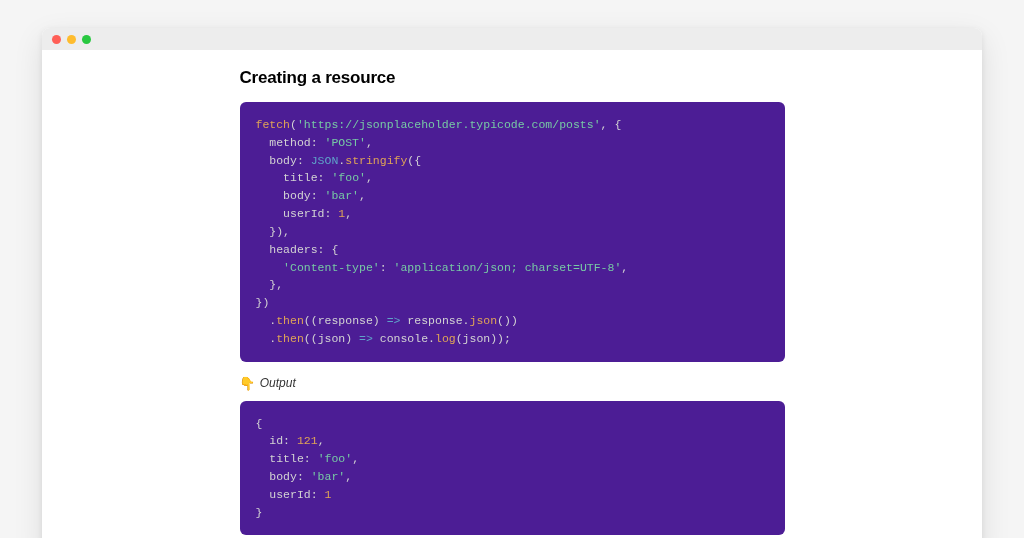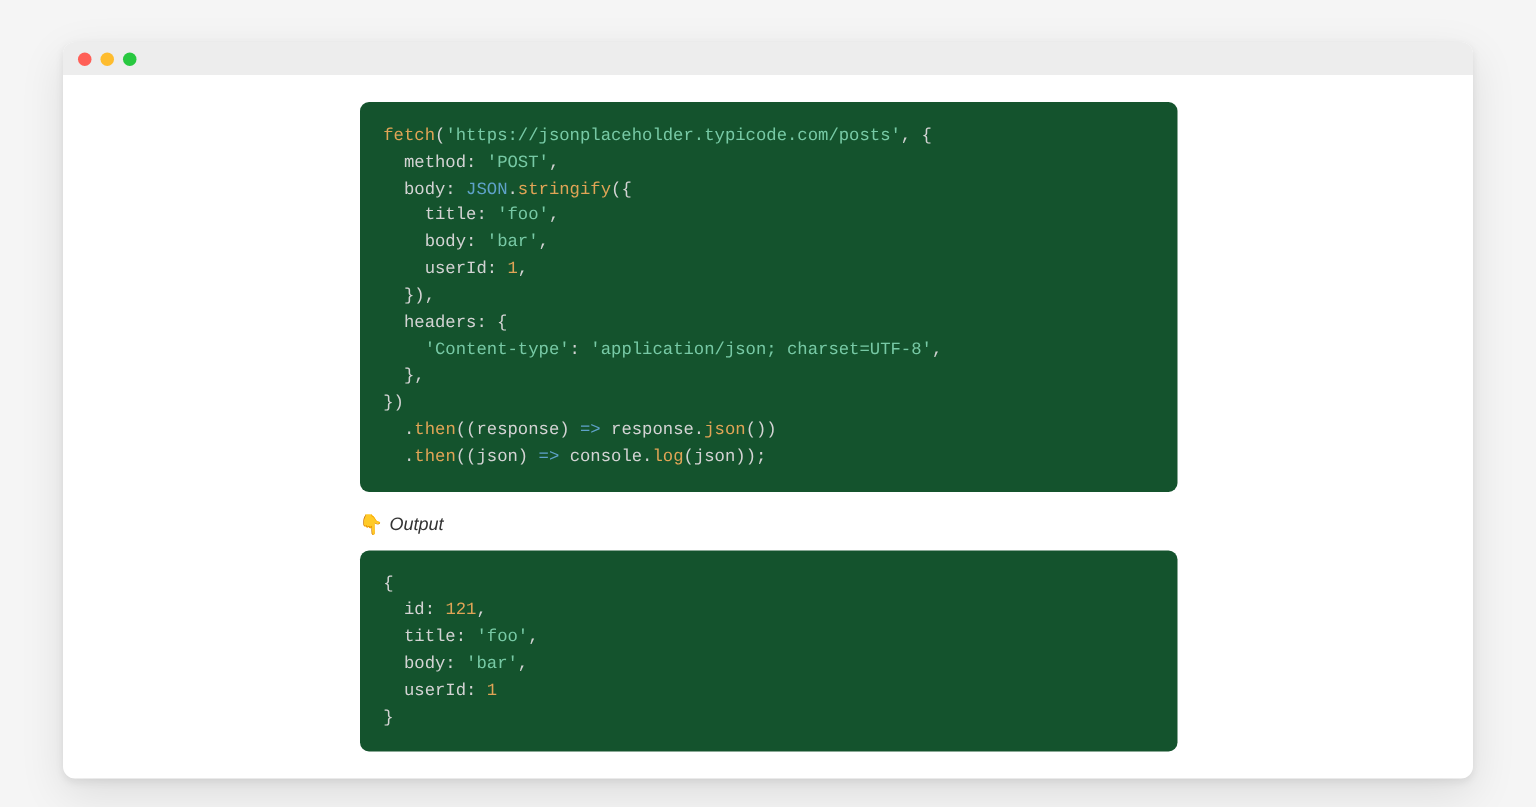--- a/index.html
+++ b/index.html
@@ -41,21 +41,21 @@
       margin: 0 auto;
     }
     .heading {
       font-size: 17px;
       font-weight: 800;
       color: #000;
       margin-bottom: 14px;
       letter-spacing: -0.2px;
     }
     .codeblock {
-      background: #14532d;
+      background: #4c1d95;
       border-radius: 6px;
       padding: 14px 16px;
       font-family: "SFMono-Regular", Consolas, "Liberation Mono", Menlo, monospace;
       font-size: 11.5px;
       line-height: 1.55;
       color: #d3d3d3;
       white-space: pre;
       overflow-x: auto;
     }
     .output-label {
@@ -83,20 +83,21 @@
 <body>
 
 <div class="window">
   <div class="titlebar">
     <div class="dot red"></div>
     <div class="dot yellow"></div>
     <div class="dot green"></div>
   </div>
   <div class="content">
     <div class="inner">
+      <h2 class="heading">Creating a resource</h2>
 
       <div class="codeblock"><span class="tok-fn">fetch</span><span class="tok-punc">(</span><span class="tok-str">'https://jsonplaceholder.typicode.com/posts'</span><span class="tok-punc">, {</span>
 <span class="tok-key">  method: </span><span class="tok-str">'POST'</span><span class="tok-punc">,</span>
 <span class="tok-key">  body: </span><span class="tok-global">JSON</span><span class="tok-dot">.</span><span class="tok-method">stringify</span><span class="tok-punc">({</span>
 <span class="tok-key">    title: </span><span class="tok-str">'foo'</span><span class="tok-punc">,</span>
 <span class="tok-key">    body: </span><span class="tok-str">'bar'</span><span class="tok-punc">,</span>
 <span class="tok-key">    userId: </span><span class="tok-num">1</span><span class="tok-punc">,</span>
 <span class="tok-punc">  }),</span>
 <span class="tok-key">  headers: {</span>
 <span class="tok-key">    </span><span class="tok-str">'Content-type'</span><span class="tok-punc">: </span><span class="tok-str">'application/json; charset=UTF-8'</span><span class="tok-punc">,</span>

